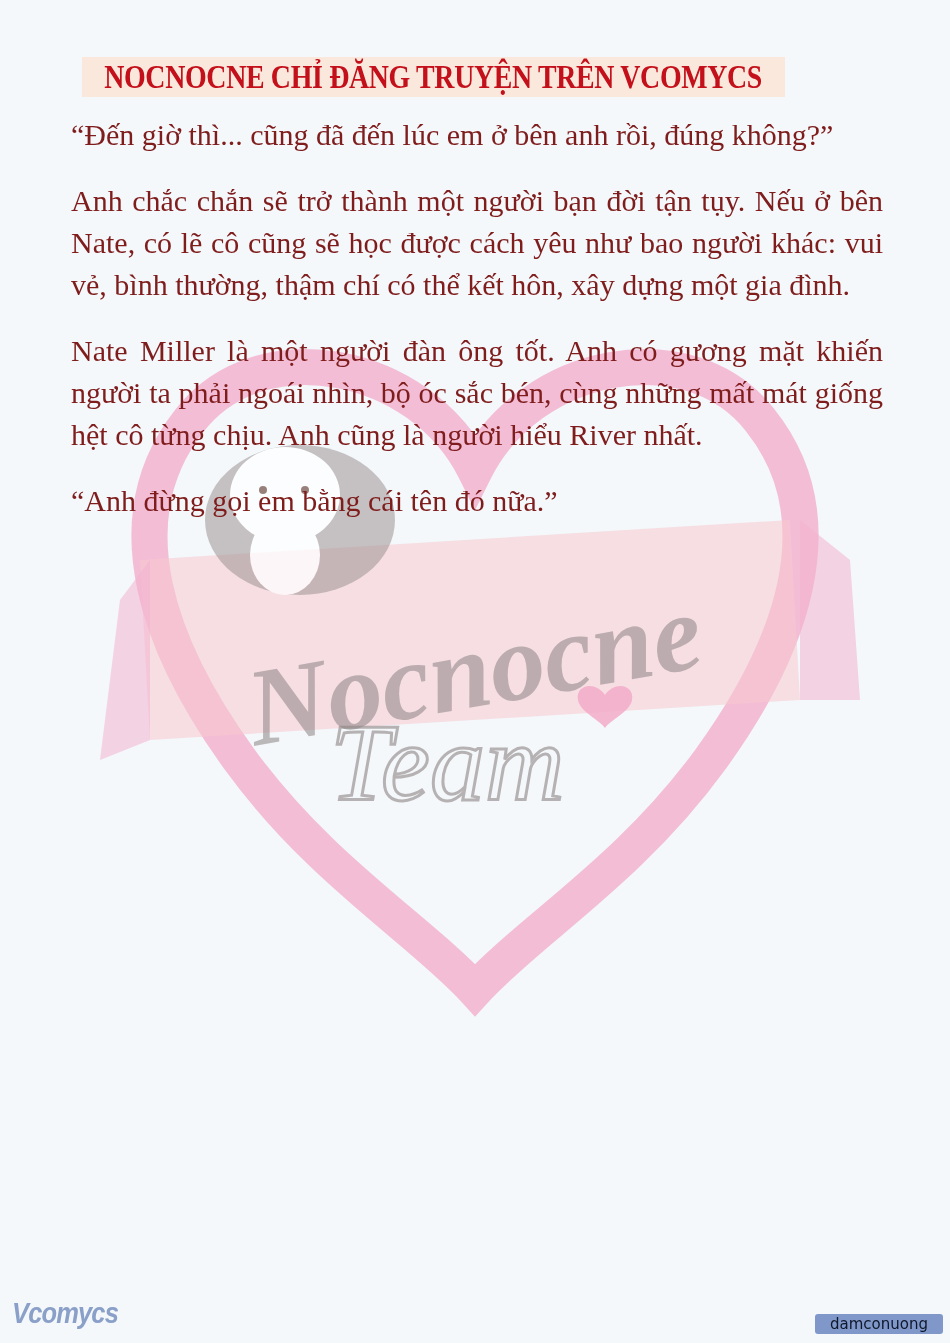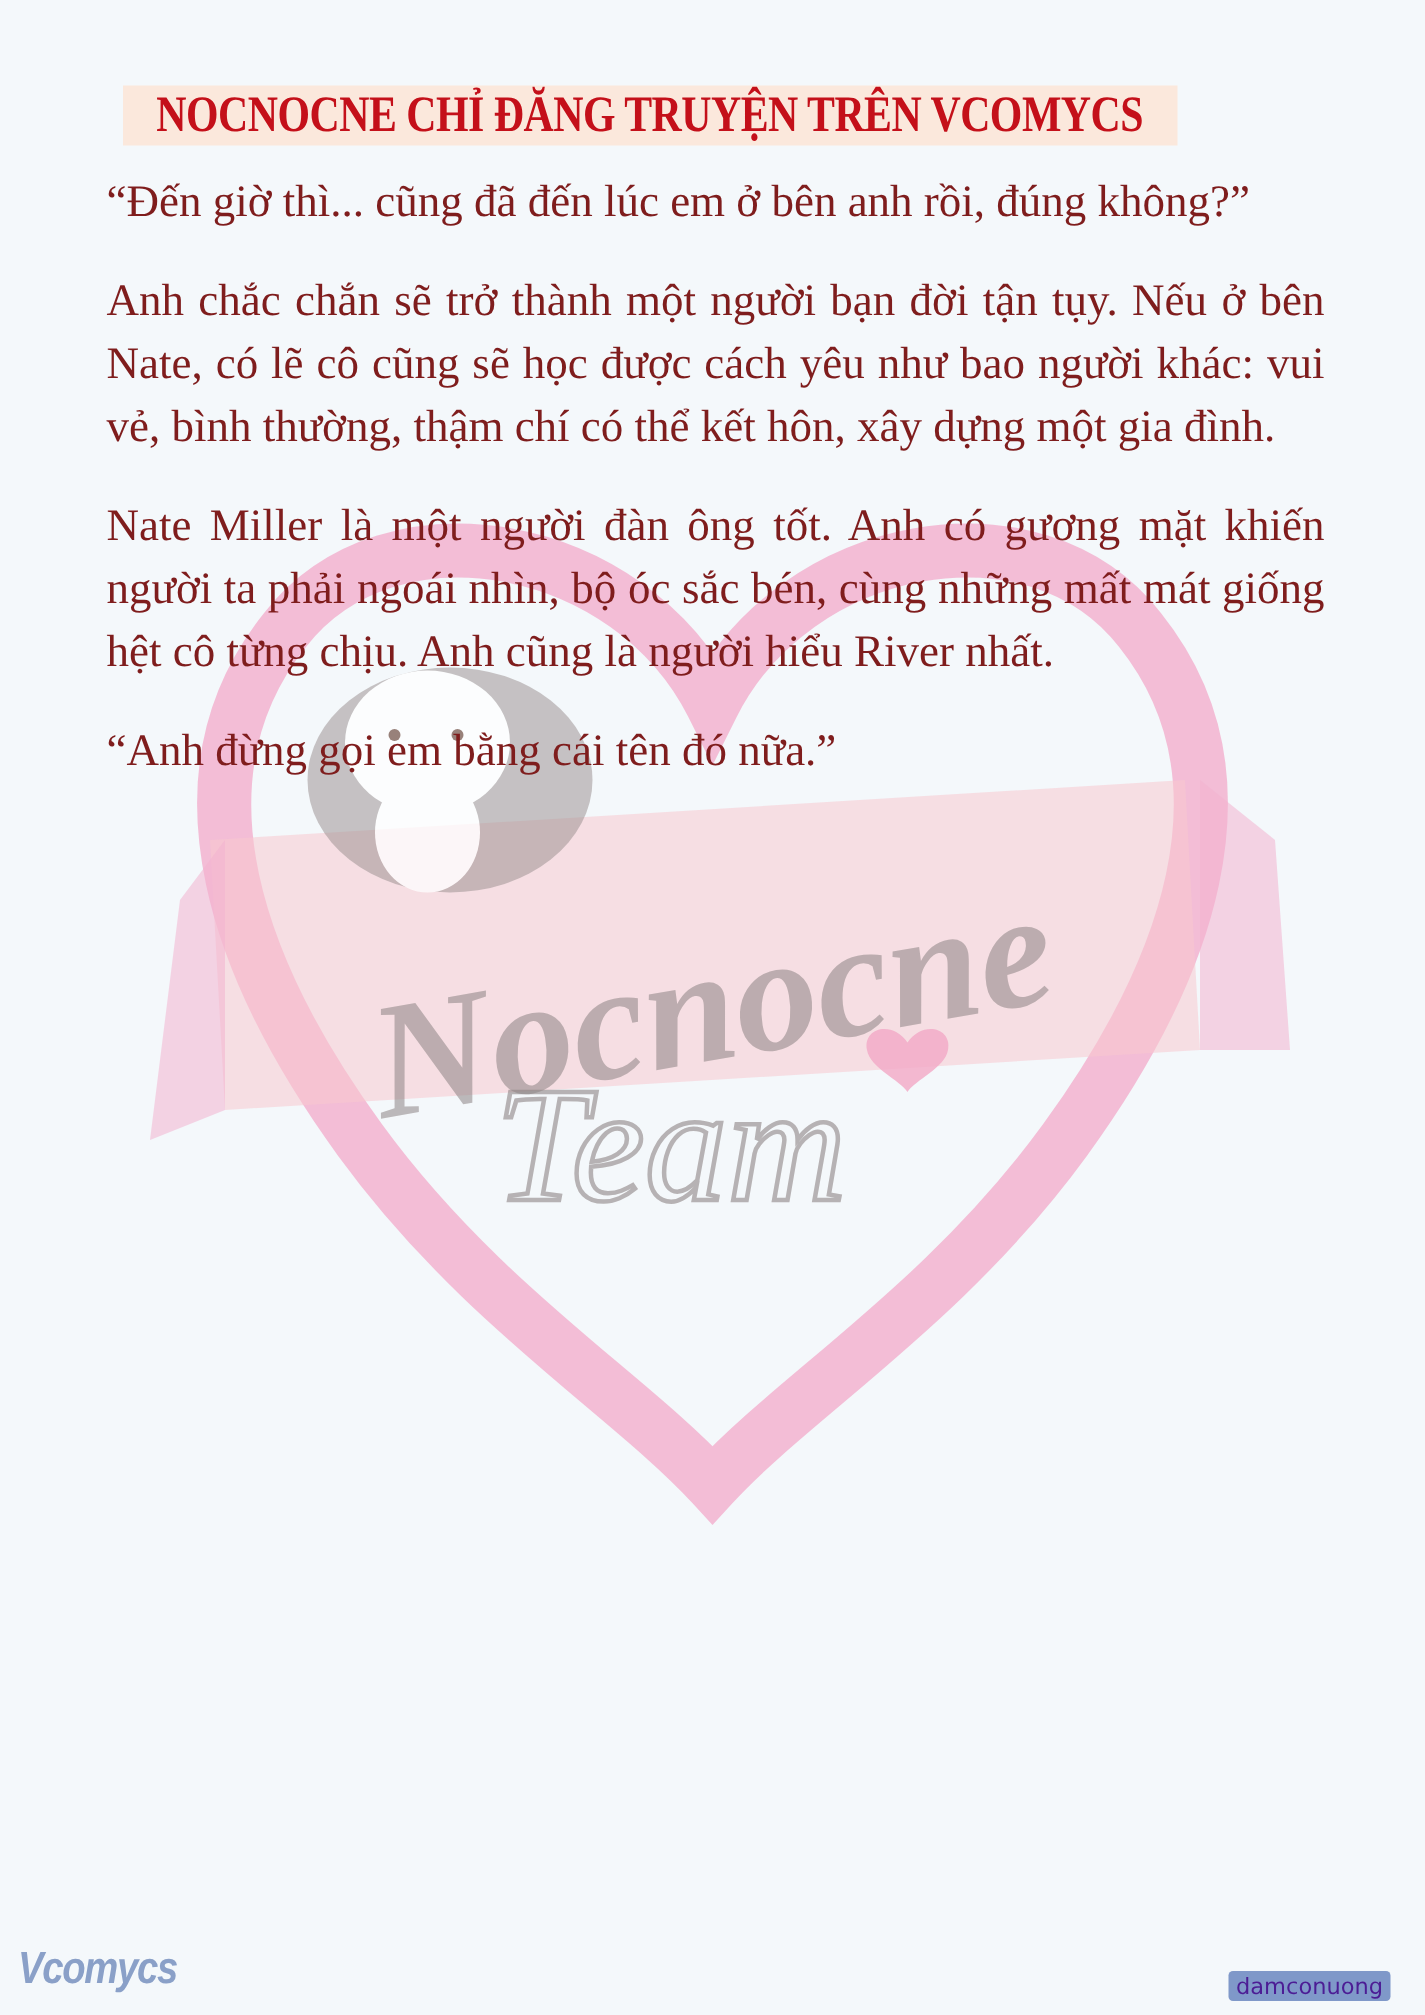--- a/index.html
+++ b/index.html
@@ -31,23 +31,23 @@
     }
     .para { margin: 0 0 24px 0; text-align: justify; text-align-last: left; }
     .para.p0 { margin-bottom: 24px; }
     .footer-logo {
       position: absolute; left: 12px; top: 1296px;
       font-family: "Liberation Sans", sans-serif; font-style: italic; font-weight: bold;
       font-size: 30px; color: #8aa0c8; letter-spacing: -1px;
       transform: scaleX(0.85); transform-origin: left;
     }
     .footer-watermark {
-      position: absolute; right: 23px; top: 1314px;
-      background: #7f98c9; color: #4c1d95; border-radius: 3px;
-      font-family: "DejaVu Sans", sans-serif; font-size: 15px; padding: 1px 5px;
+      position: absolute; right: 7px; top: 1314px;
+      background: #7f98c9; color: #0f172a; border-radius: 3px;
+      font-family: "DejaVu Sans", sans-serif; font-size: 15px; padding: 1px 15px;
     }
   </style>
 </head>
 <body>
 
 <svg class="watermark" viewBox="0 0 950 1343" xmlns="http://www.w3.org/2000/svg">
 
   <path d="M475 470 C420 360 260 330 190 420 C110 520 160 650 240 760 C320 870 420 930 475 990 C530 930 630 870 710 760 C790 650 840 520 760 420 C690 330 530 360 475 470 Z" fill="none" stroke="#f2b3cf" stroke-width="36" opacity="0.85"></path>
 
   <path d="M140 560 L790 520 L800 700 L150 740 Z" fill="#f7c9cf" opacity="0.55"></path>

